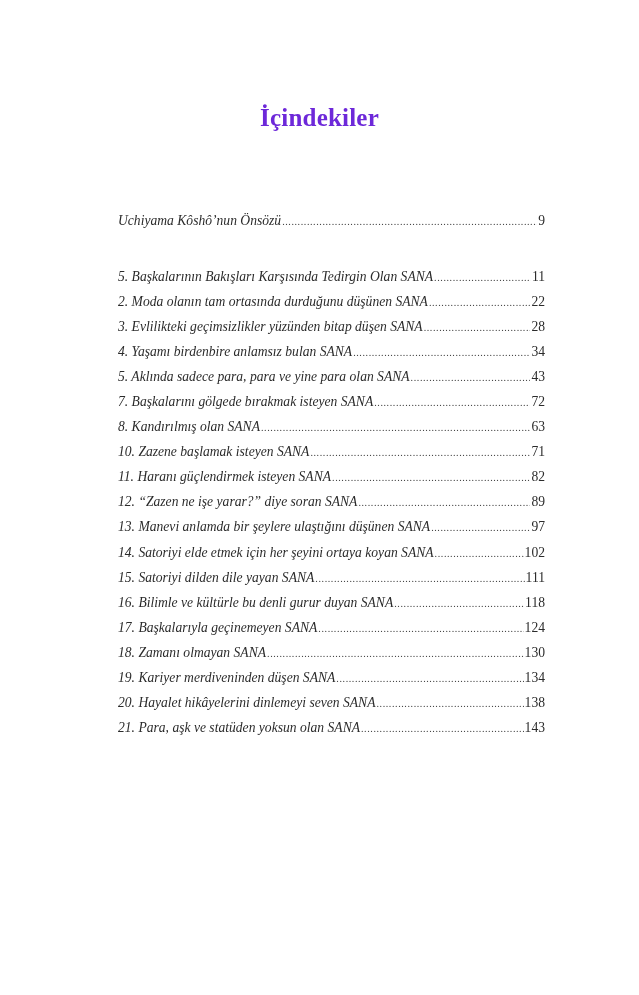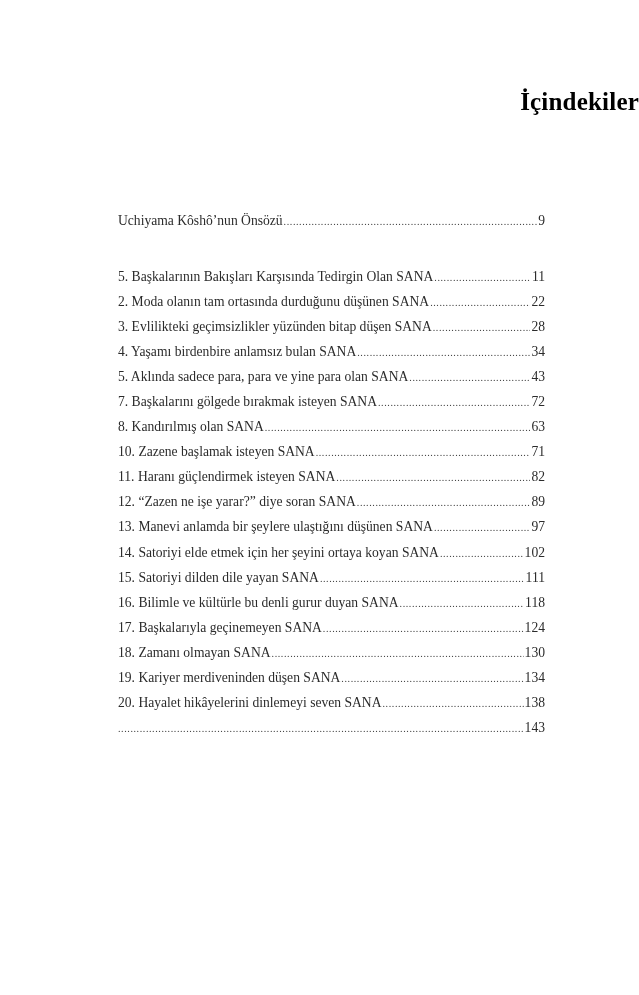--- a/index.html
+++ b/index.html
@@ -10,27 +10,27 @@
     body {
       width: 639px;
       height: 995px;
       position: relative;
       overflow: hidden;
       font-family: "Liberation Serif", "DejaVu Serif", serif;
       color: #2b2b2b;
     }
     .page-title {
       position: absolute;
-      top: 88px;
+      top: 104px;
       left: 0;
       width: 639px;
-      text-align: right;
+      text-align: center;
       font-size: 25px;
       font-weight: bold;
-      color: #000000;
+      color: #6d28d9;
       letter-spacing: 0.2px;
     }
     .toc {
       position: absolute;
       left: 118px;
       width: 427px;
     }
     .toc-preface {
       top: 213px;
     }
@@ -41,20 +41,21 @@
       display: flex;
       align-items: baseline;
       height: 25.05px;
       font-size: 13.6px;
       white-space: nowrap;
       overflow: hidden;
     }
     .toc-title {
       flex: 0 0 auto;
       padding-right: 1px;
+      font-style: italic;
     }
     .toc-leader {
       flex: 1 1 auto;
       overflow: hidden;
       white-space: nowrap;
       color: #3a3a3a;
       font-size: 10px;
       letter-spacing: 0.6px;
     }
     .toc-leader::before {
@@ -164,16 +165,17 @@
       <span class="toc-title">19. Kariyer merdiveninden düşen SANA</span>
       <span class="toc-leader"></span>
       <span class="toc-page">134</span>
     </div>
   <div class="toc-row">
       <span class="toc-title">20. Hayalet hikâyelerini dinlemeyi seven SANA</span>
       <span class="toc-leader"></span>
       <span class="toc-page">138</span>
     </div>
   <div class="toc-row">
+      <span class="toc-title">21. Para, aşk ve statüden yoksun olan SANA</span>
       <span class="toc-leader"></span>
       <span class="toc-page">143</span>
     </div>
 </div>
 
 </body></html>

